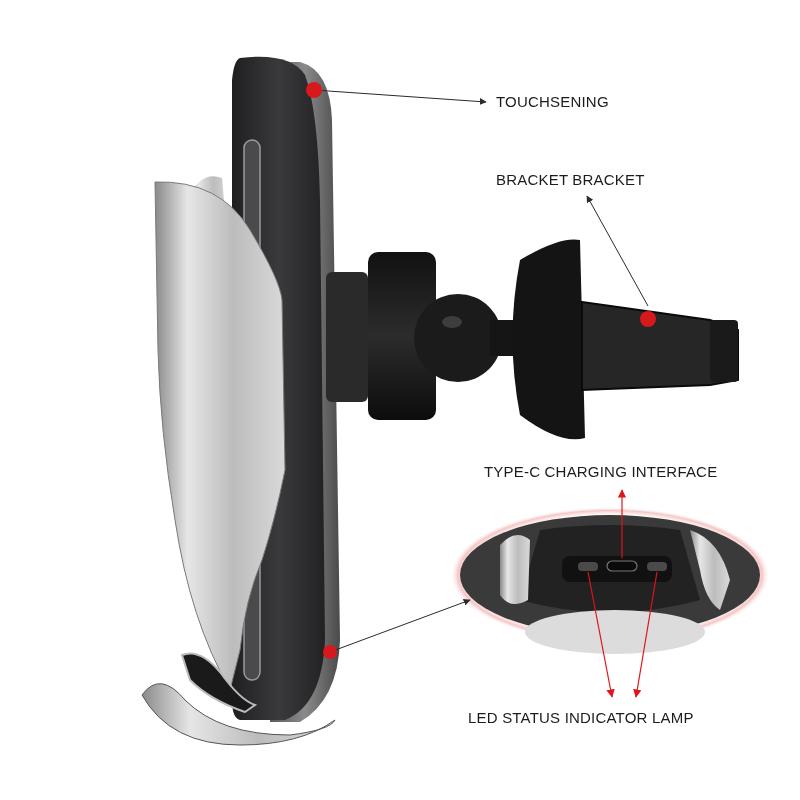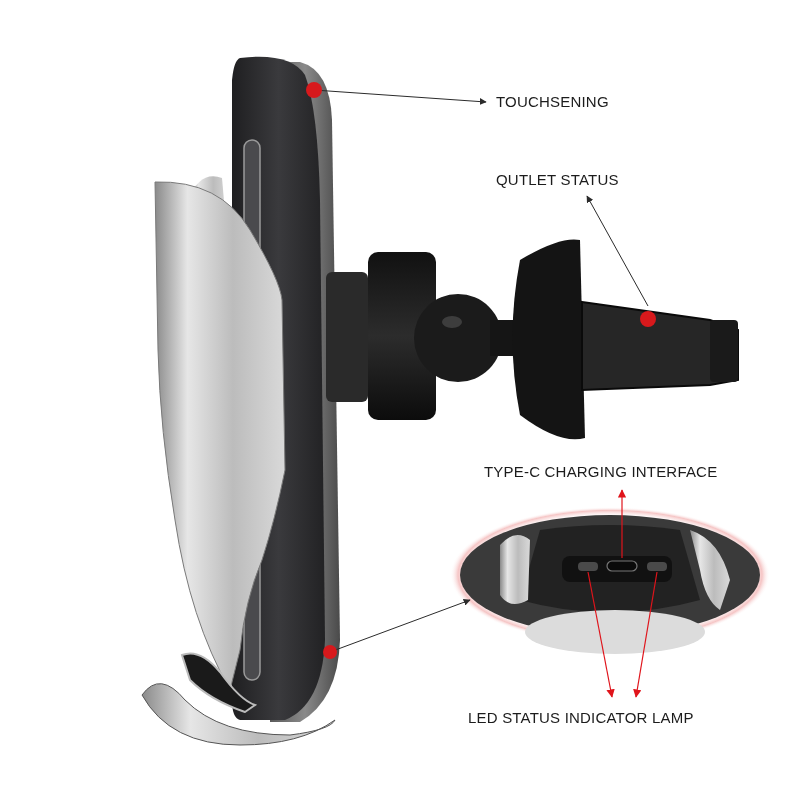--- a/index.html
+++ b/index.html
@@ -91,17 +91,17 @@
   <line x1="622" y1="558" x2="622" y2="490" stroke="#e0141b" stroke-width="1.2" marker-end="url(#arrowred)"></line>
   <line x1="588" y1="572" x2="612" y2="697" stroke="#e0141b" stroke-width="1.2" marker-end="url(#arrowred)"></line>
   <line x1="657" y1="572" x2="636" y2="697" stroke="#e0141b" stroke-width="1.2" marker-end="url(#arrowred)"></line>
 
   <circle cx="314" cy="90" r="8" fill="#d7191c"></circle>
   <circle cx="648" cy="319" r="8" fill="#d7191c"></circle>
   <circle cx="330" cy="652" r="7" fill="#d7191c"></circle>
 </svg>
 
 <div class="label" style="left:496px; top:93px;">TOUCHSENING</div>
-<div class="label" style="left:496px; top:171px;">QUTLET STATUS</div>
+<div class="label" style="left:496px; top:171px;">BRACKET BRACKET</div>
 <div class="label" style="left:468px; top:709px;">LED STATUS INDICATOR LAMP</div>
 <div class="label" style="left:484px; top:463px;">TYPE-C CHARGING INTERFACE</div>
 
 </div>
 
 </body></html>

